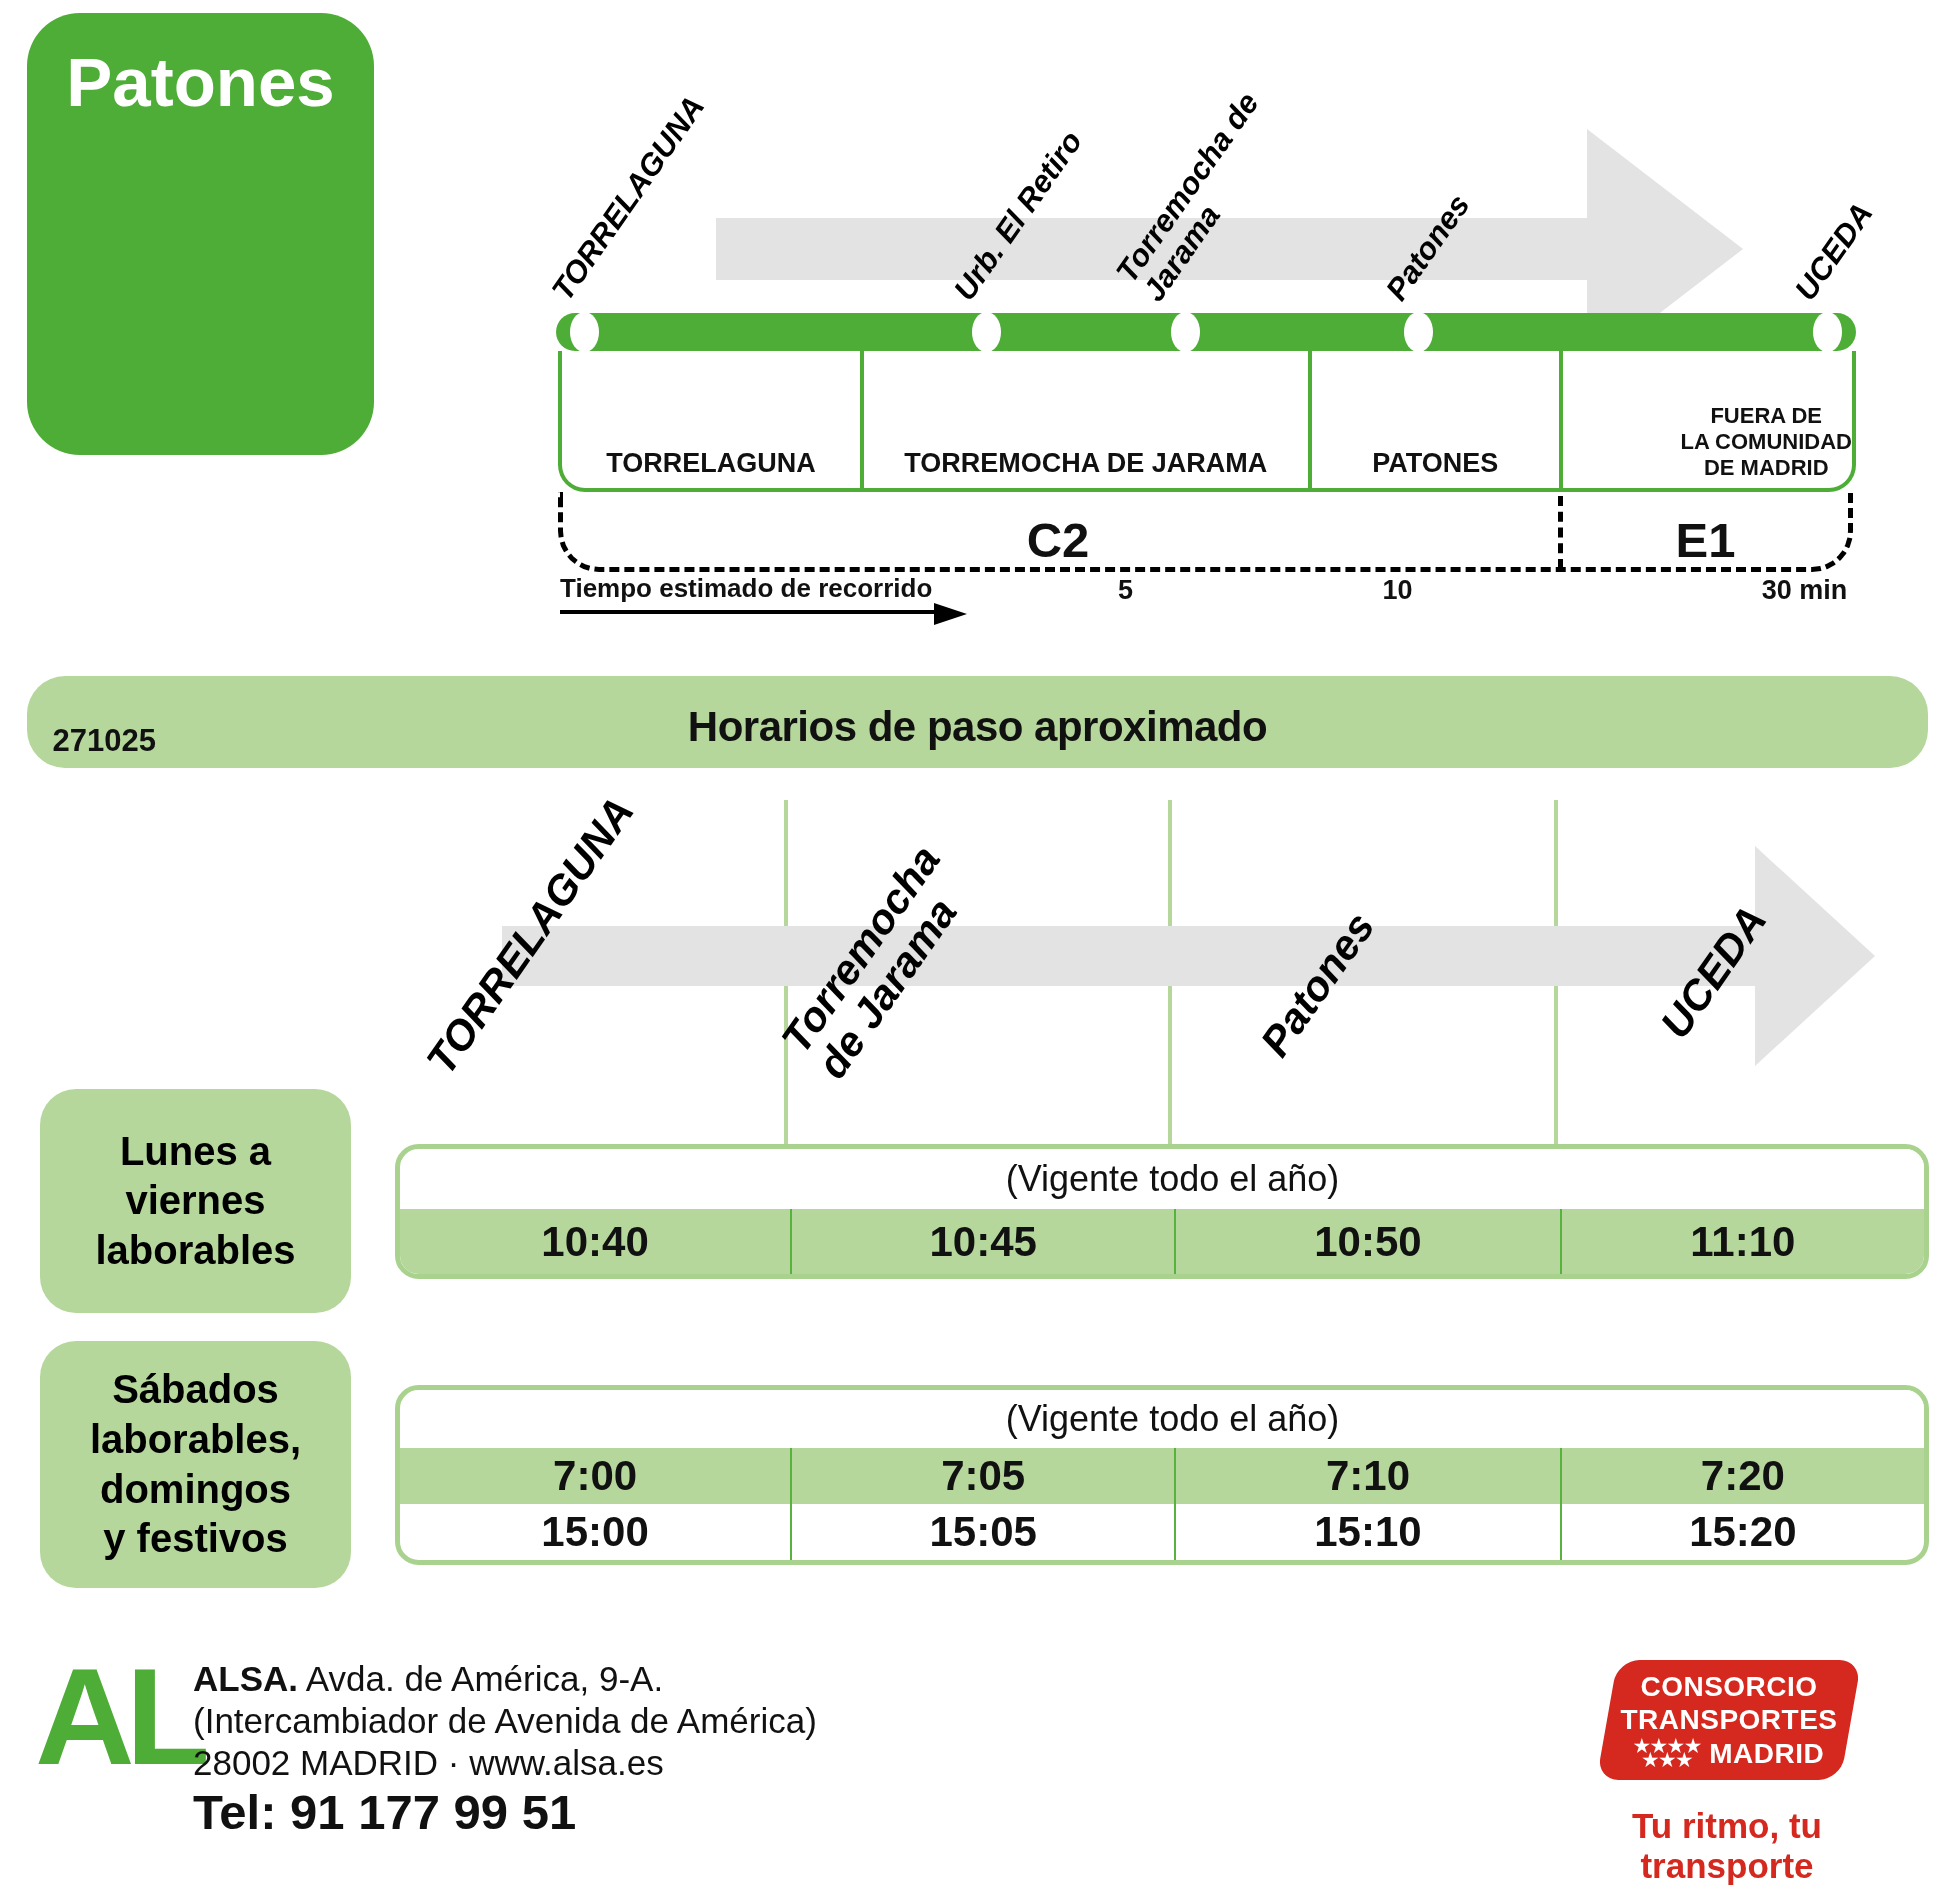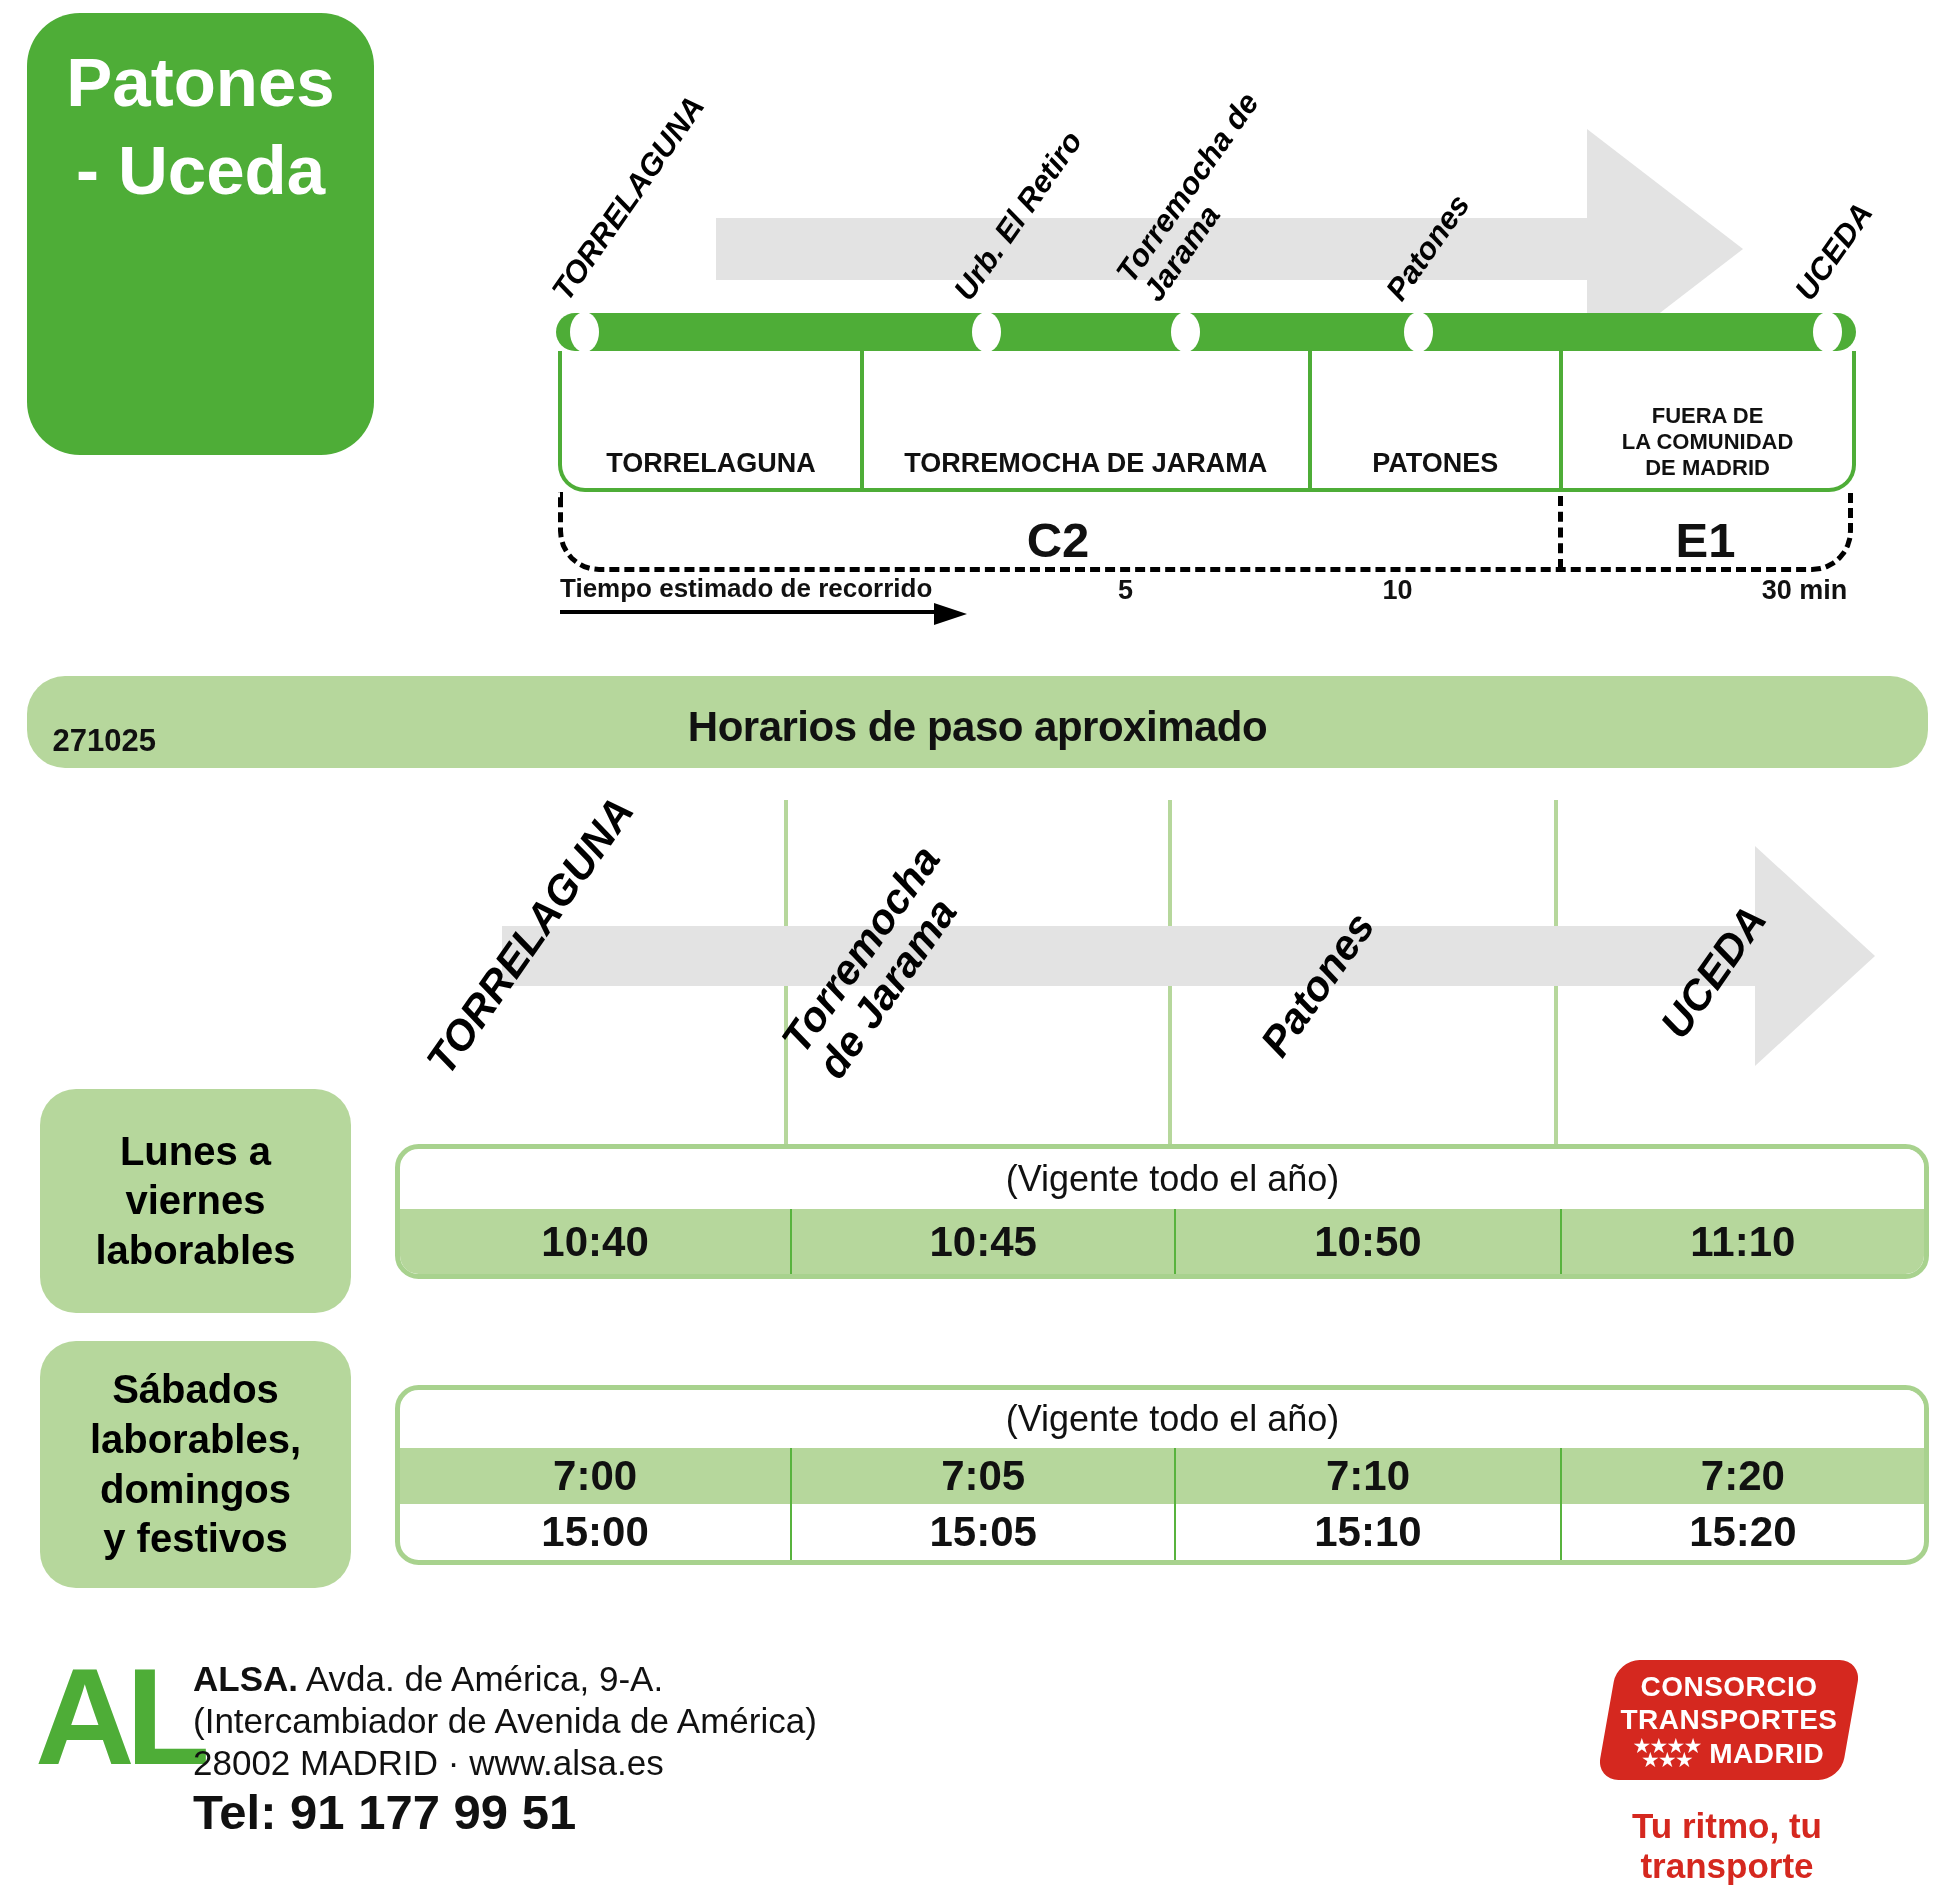--- a/index.html
+++ b/index.html
@@ -90,21 +90,20 @@
   .crtm-slogan{position:absolute;left:1589px;top:1806px;width:276px;text-align:center;
                color:#d5281f;font-weight:bold;font-size:35px;}
 </style>
 </head>
 <body>
 
 <div id="page">
 
   <div class="route-card">
     <div class="route-dest">Patones</div>
-    <div class="route-dest" style="margin-top:1.8px;">- Uceda</div>
   </div>
 
   <div>
 
     <div class="gray-shaft" style="left:716px;top:218px;width:873px;height:62px;"></div>
     <div class="gray-head" style="left:1587px;top:129px;border-left:156px solid #e3e3e3;border-top:120px solid transparent;border-bottom:120px solid transparent;"></div>
 
     <div class="rot-anchor diagram-stop" style="left:573px;top:307px;">
       <span class="rot">TORRELAGUNA</span>
       </div>
@@ -134,21 +133,21 @@
     <div class="zone-row">
       <div class="zone-cell" style="width:23.1%;">
         <span>TORRELAGUNA</span>
         </div>
       <div class="zone-cell" style="width:34.7%;">
         <span>TORREMOCHA DE JARAMA</span>
         </div>
       <div class="zone-cell" style="width:19.5%;">
         <span>PATONES</span>
         </div>
-      <div class="zone-cell small" style="width:22.7%;">
+      <div class="zone-cell small" style="width:22.7%;justify-content:flex-end;">
         <span class="rlines">
             <span>FUERA DE</span>
             <span>LA COMUNIDAD</span>
             <span>DE MADRID</span>
           </span>
         </div>
     </div>
 
     <div class="fare-bracket"></div>
     <div class="fare-divider"></div>

